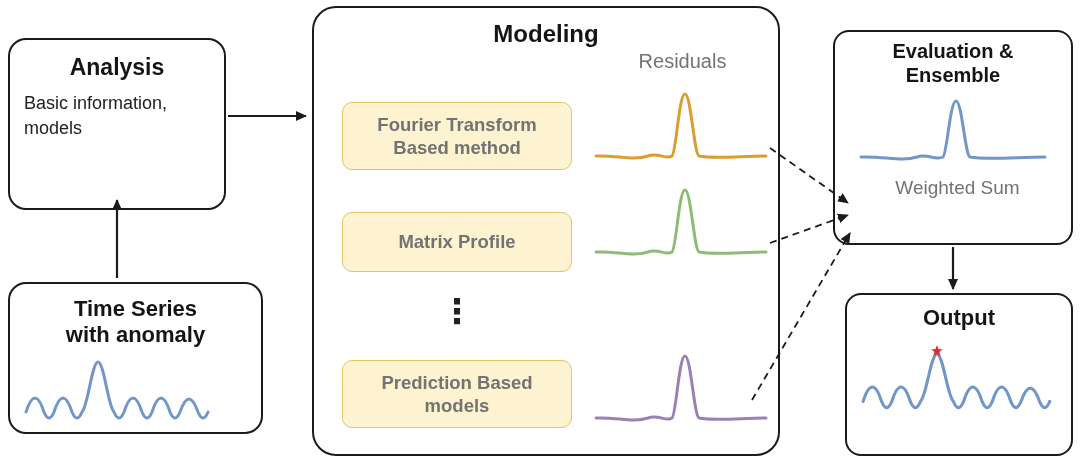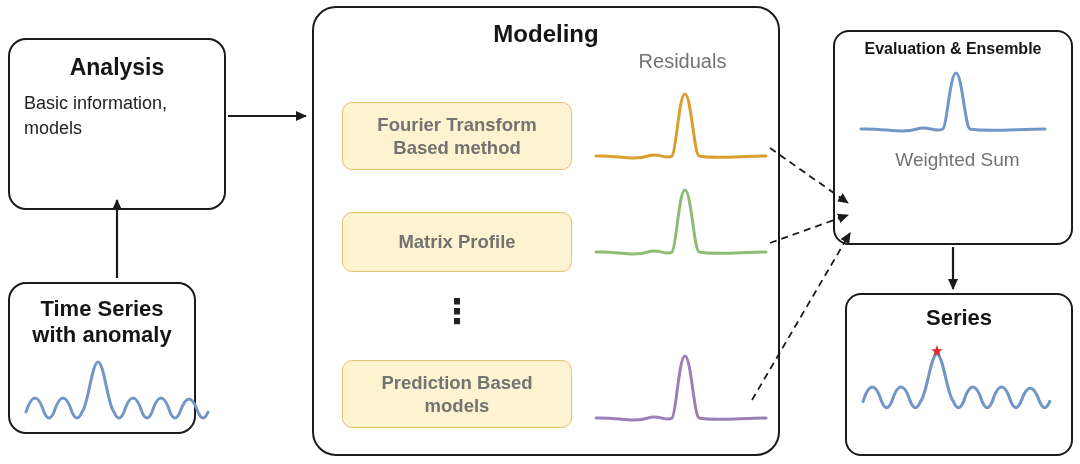--- a/index.html
+++ b/index.html
@@ -40,21 +40,21 @@
 </head>
 <body>
 
 <div class="canvas">
 
   <div class="node" style="left:8px;top:38px;width:218px;height:172px;">
     <div class="ttl" style="font-size:23px;margin-top:14px;">Analysis</div>
     <div class="body-text" style="margin:10px 14px 0 14px;">Basic information, models</div>
   </div>
 
-  <div class="node" style="left:8px;top:282px;width:188px;height:152px;">
+  <div class="node" style="left:8px;top:282px;width:255px;height:152px;">
     <div class="ttl" style="font-size:22px;margin:12px auto 0 auto;width:160px;">Time Series with anomaly</div>
     <svg class="curve" style="left:12px;top:72px;" width="195" height="78" viewBox="0 0 195 78">
       <path class="cpath c-blue" d="M4,56 Q13,28 22,56 Q27,68 32,56 Q41,28 50,56 Q55,68 60,56 C66,50 70,6 76,6 C82,6 86,50 92,56 Q97,68 102,56 Q111,28 120,56 Q125,68 130,56 Q139,28 148,56 Q153,68 158,56 Q167,30 176,56 Q181,68 186,56"></path>
     </svg>
   </div>
 
   <div class="node node--big" style="left:312px;top:6px;width:468px;height:450px;">
     <div class="ttl" style="font-size:24px;margin-top:12px;">Modeling</div>
     <div class="small-label" style="position:absolute;left:276px;top:42px;width:185px;">Residuals</div>
 
@@ -79,29 +79,29 @@
     <svg class="curve" style="left:276px;top:172px;" width="185" height="85" viewBox="0 0 185 85">
       <path class="cpath c-green" d="M6,72 C28,71 42,77 58,72 C68,68 76,76 82,72 C86,69.5 89,10 95,10 C101,10 104,70 109,72 C124,75 152,72 176,72"></path>
     </svg>
 
     <svg class="curve" style="left:276px;top:338px;" width="185" height="85" viewBox="0 0 185 85">
       <path class="cpath c-purple" d="M6,72 C28,71 42,77 58,72 C68,68 76,76 82,72 C86,69.5 89,10 95,10 C101,10 104,70 109,72 C124,75 152,72 176,72"></path>
     </svg>
   </div>
 
   <div class="node" style="left:833px;top:30px;width:240px;height:215px;border-radius:16px;">
-    <div class="ttl" style="font-size:16px;margin:8px auto 0 auto;width:190px;">Evaluation &amp; Ensemble</div>
+    <div class="ttl" style="font-size:20px;margin:8px auto 0 auto;width:190px;">Evaluation &amp; Ensemble</div>
     <svg class="curve" style="position:static;display:block;margin:4px auto 0 auto;" width="200" height="90" viewBox="0 0 200 90">
       <path class="cpath c-blue" d="M8,66 C32,65 48,71 64,66 C74,62 82,70 90,66 C94,63 97,10 103,10 C109,10 112,64 117,66 C134,69 165,66 192,66"></path>
     </svg>
     <div class="small-label" style="font-size:19px;margin-top:-4px;margin-left:9px;">Weighted Sum</div>
   </div>
 
   <div class="node" style="left:845px;top:293px;width:228px;height:163px;border-radius:16px;">
-    <div class="ttl" style="font-size:22px;margin-top:10px;">Series</div>
+    <div class="ttl" style="font-size:22px;margin-top:10px;">Output</div>
     <svg class="curve" style="position:static;display:block;margin:8px auto 0 auto;" width="200" height="90" viewBox="0 0 195 78">
       <path class="cpath c-blue" d="M4,56 Q13,28 22,56 Q27,68 32,56 Q41,28 50,56 Q55,68 60,56 C66,50 70,10 76,10 C82,10 86,50 92,56 Q97,68 102,56 Q111,28 120,56 Q125,68 130,56 Q139,28 148,56 Q153,68 158,56 Q167,30 176,56 Q181,68 186,56"></path>
       <polygon class="star" points="76,1 77.5,5 81.7,5.2 78.4,7.8 79.5,11.9 76,9.5 72.5,11.9 73.6,7.8 70.3,5.2 74.5,5"></polygon>
     </svg>
   </div>
 
   <svg class="overlay" width="1080" height="464" viewBox="0 0 1080 464">
     <defs>
       <marker id="ah" markerUnits="userSpaceOnUse" markerWidth="13" markerHeight="11" refX="10" refY="5" orient="auto">
         <path class="ah" d="M0,0 L11,5 L0,10 z"></path>

